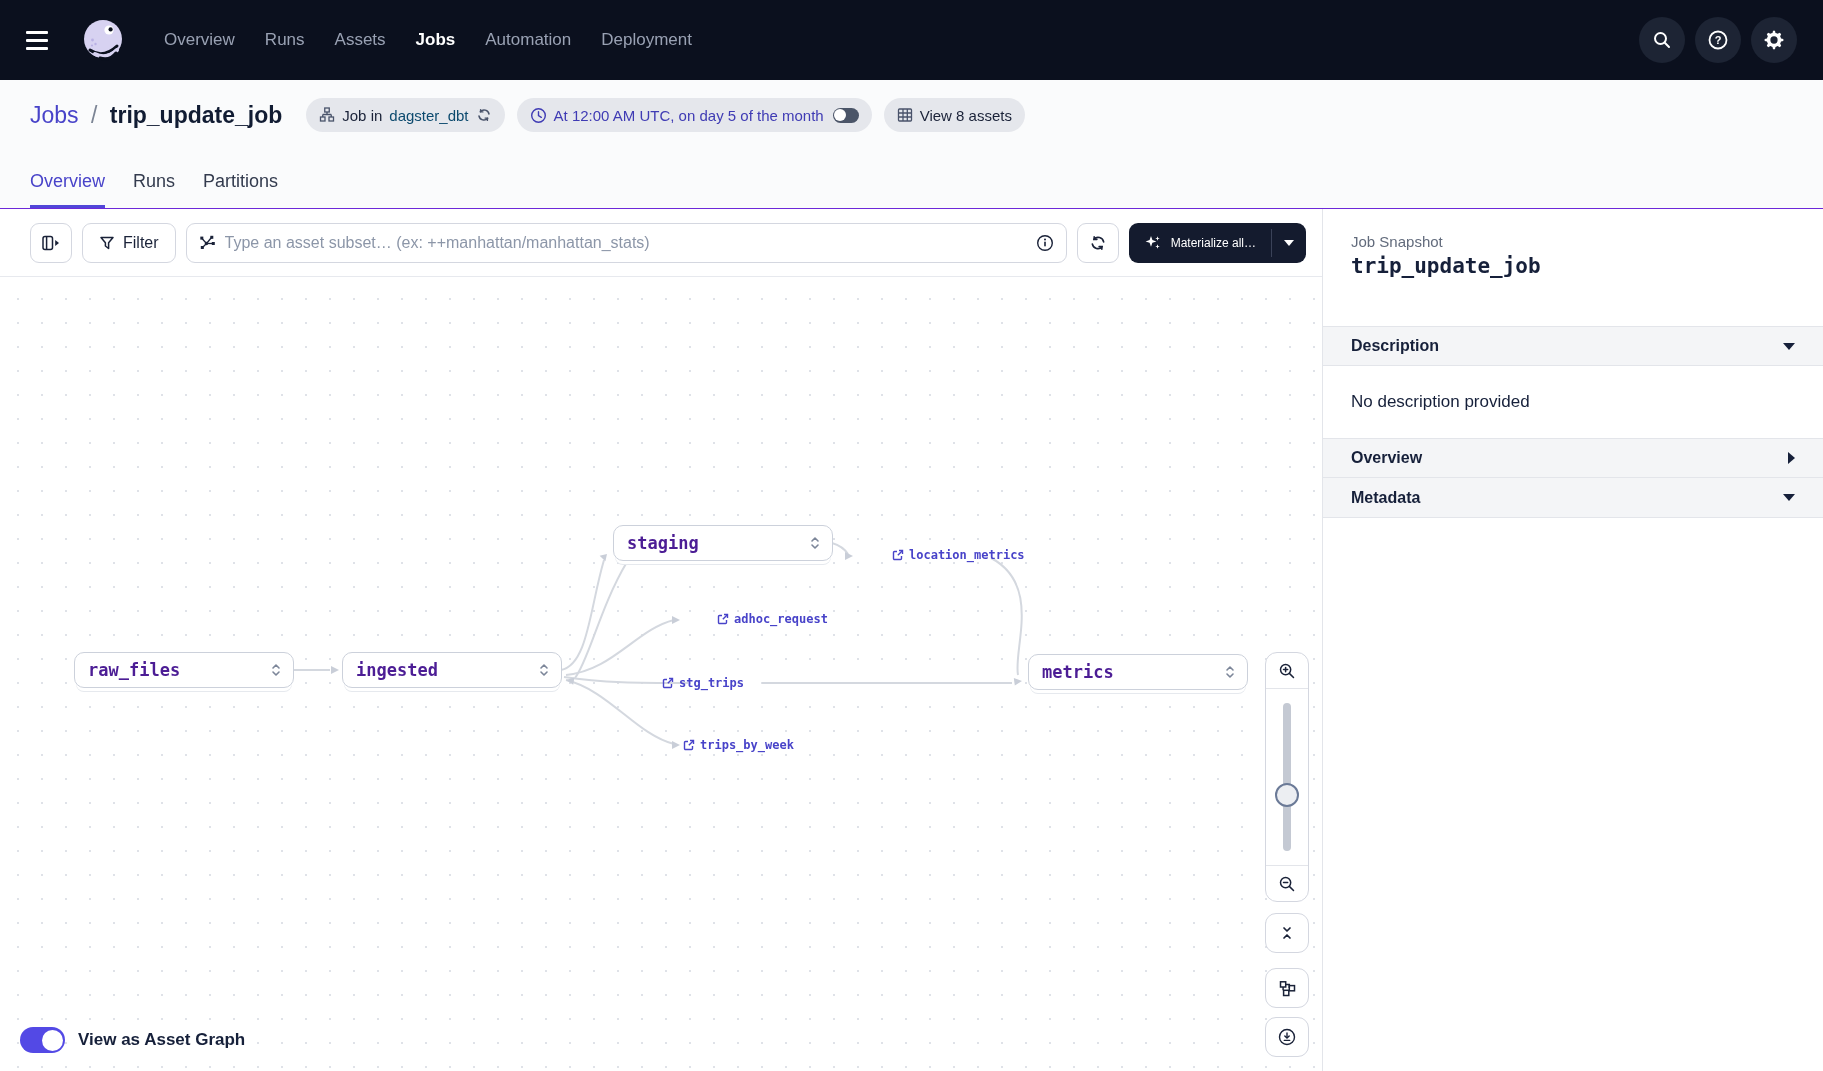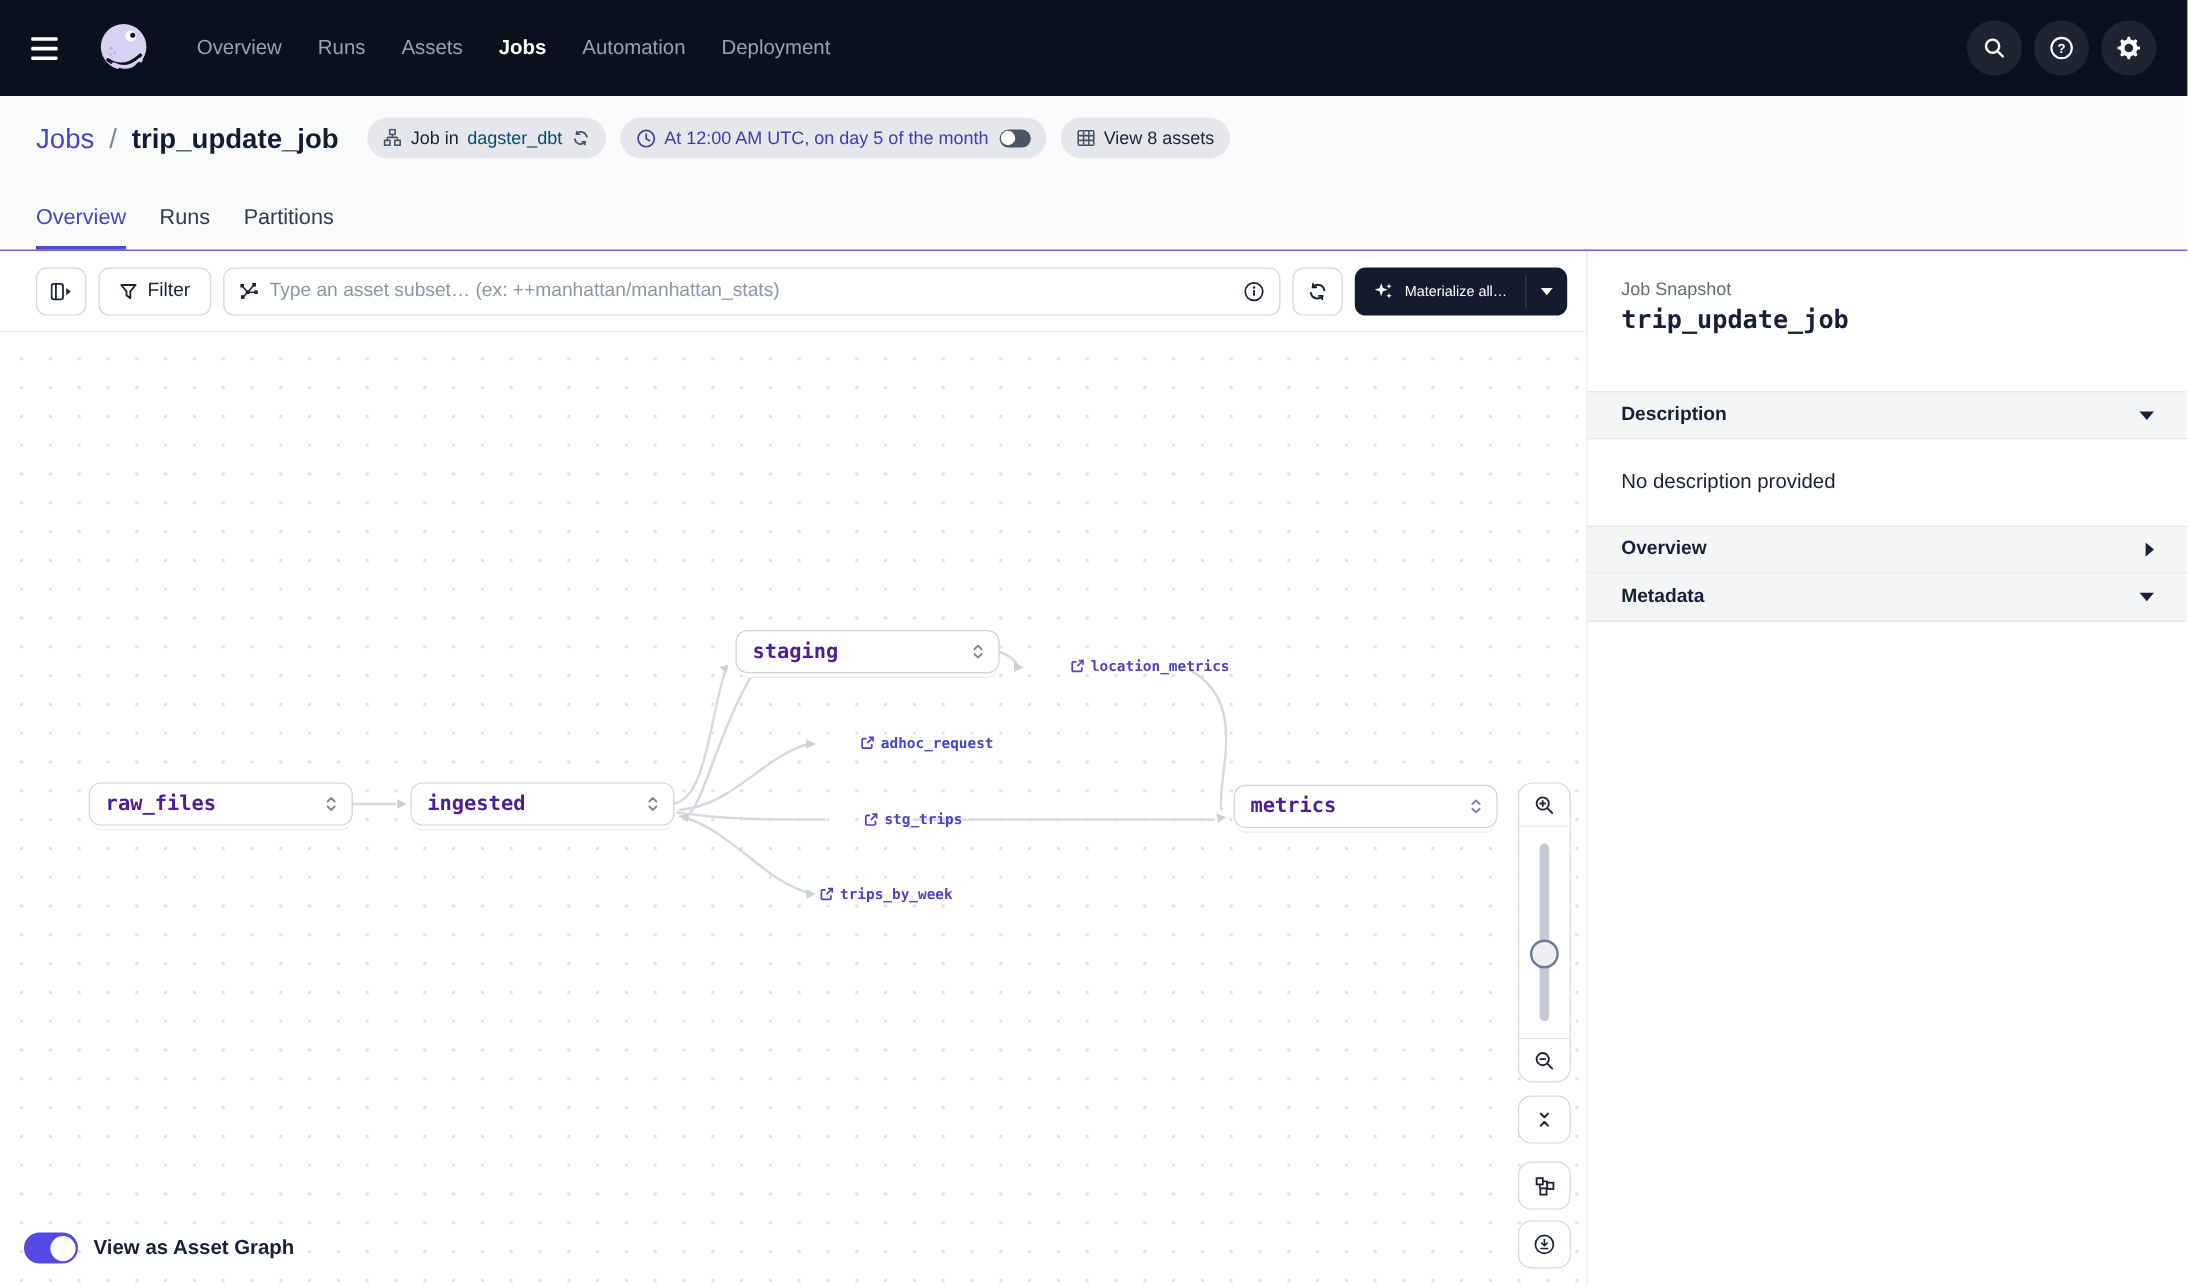--- a/index.html
+++ b/index.html
@@ -319,21 +319,21 @@
         <span class="lbl">location_metrics</span>
       </div>
       <div class="extasset" style="left:683px; top:335px;margin-left:34px;">
         <svg width="12" height="12" viewBox="0 0 12 12" fill="none" stroke="#4843c9" stroke-width="1.4">
             <path d="M9.5 7v2.5a1 1 0 0 1-1 1h-6a1 1 0 0 1-1-1v-6a1 1 0 0 1 1-1H5"></path>
             <path d="M7 1.5h3.5V5"></path>
             <path d="M10.3 1.7 5.8 6.2"></path>
           </svg>
         <span class="lbl">adhoc_request</span>
       </div>
-      <div class="extasset" style="left:720px; top:399px;">
+      <div class="extasset" style="left:662px; top:399px;">
         <svg width="12" height="12" viewBox="0 0 12 12" fill="none" stroke="#4843c9" stroke-width="1.4">
             <path d="M9.5 7v2.5a1 1 0 0 1-1 1h-6a1 1 0 0 1-1-1v-6a1 1 0 0 1 1-1H5"></path>
             <path d="M7 1.5h3.5V5"></path>
             <path d="M10.3 1.7 5.8 6.2"></path>
           </svg>
         <span class="lbl">stg_trips</span>
       </div>
       <div class="extasset" style="left:683px; top:461px;">
         <svg width="12" height="12" viewBox="0 0 12 12" fill="none" stroke="#4843c9" stroke-width="1.4">
             <path d="M9.5 7v2.5a1 1 0 0 1-1 1h-6a1 1 0 0 1-1-1v-6a1 1 0 0 1 1-1H5"></path>

